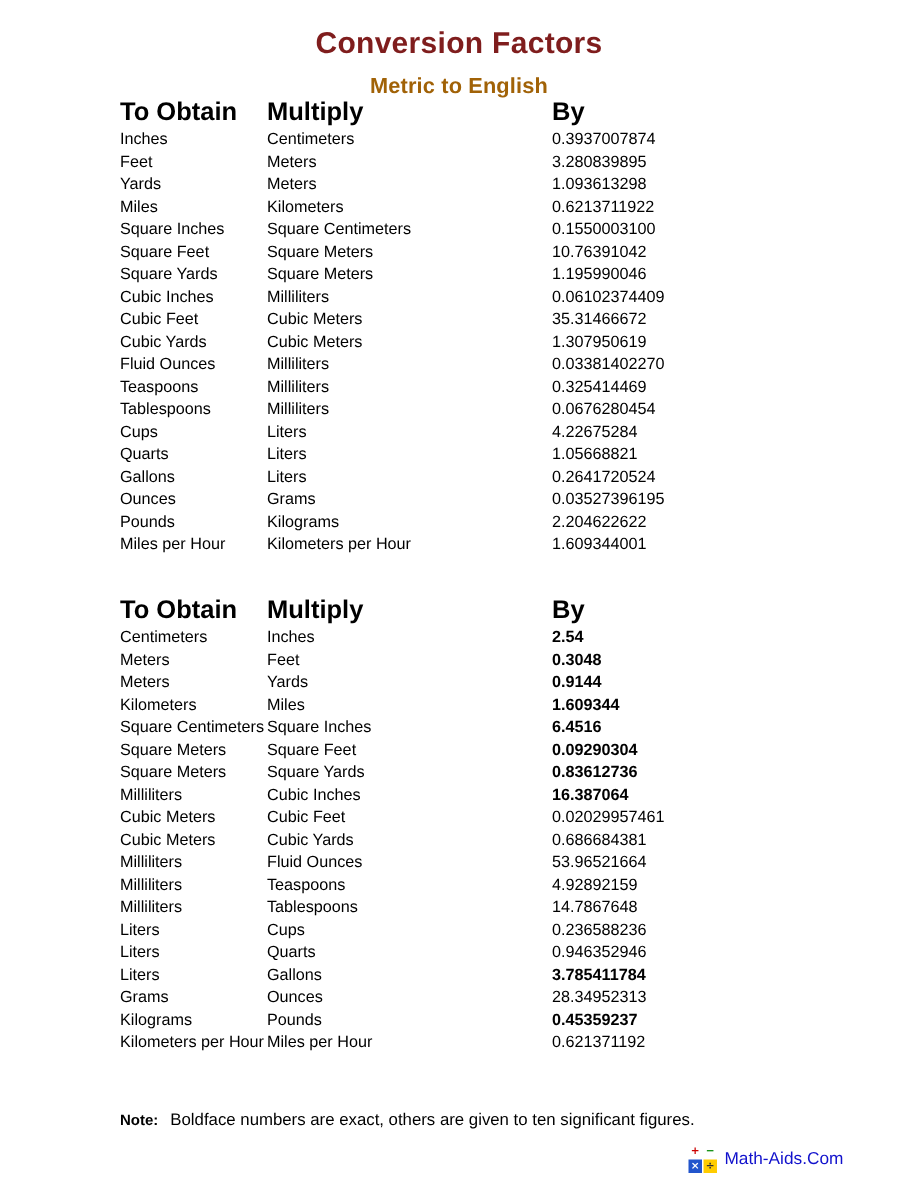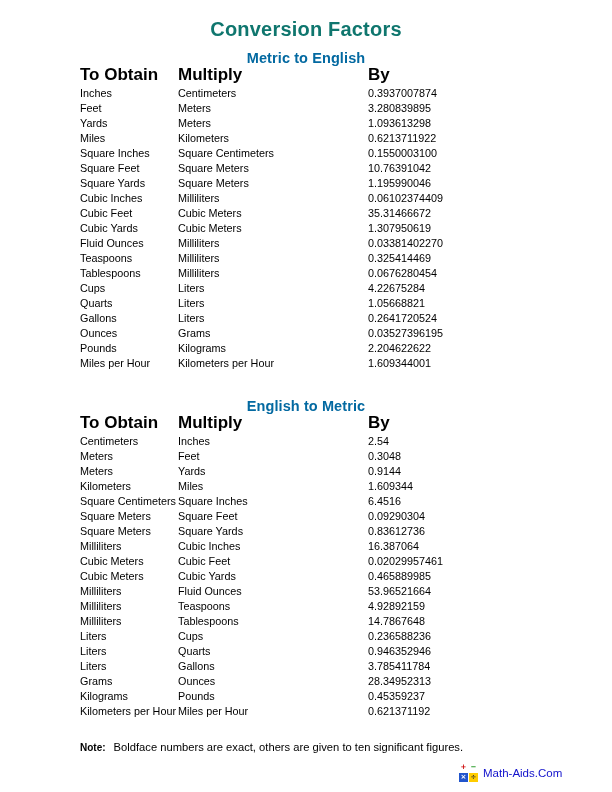--- a/index.html
+++ b/index.html
@@ -26,31 +26,31 @@
 
   
   .doc-title {
     position: absolute;
     left: 0;
     top: 18px;
     width: 612px;
     text-align: center;
     font-size: 20px;
     font-weight: bold;
-    color: #0f766e;
+    color: #7f1d1d;
     letter-spacing: 0.2px;
   }
 
   
   .section-heading {
     width: 612px;
     text-align: center;
     font-size: 14.5px;
     font-weight: bold;
-    color: #0369a1;
+    color: #a16207;
     letter-spacing: 0.1px;
   }
 
   
   .section {
     position: absolute;
     left: 0;
     width: 612px;
   }
 
@@ -85,21 +85,21 @@
     padding-bottom: 2px !important;
   }
   .conv-table thead th.col-by { padding-left: 0 !important; }
 
   
   .hdr-obtain { display: inline-block; }
   .hdr-mult   { display: inline-block; }
   .hdr-by     { display: inline-block; padding-left: 0; }
 
   .val { display: inline-block; min-width: 104px; }
-  .val.exact { font-weight: normal; }
+  .val.exact { font-weight: bold; }
 
   
   .x-mult { padding-left: 258px; box-sizing: border-box; }
   .x-by   { padding-left: 448px; box-sizing: border-box; }
   .x-by-hdr { padding-left: 478px; box-sizing: border-box; }
   .x-mult-hdr { padding-left: 258px; box-sizing: border-box; }
 
   
   .note-row {
     position: absolute;
@@ -267,21 +267,20 @@
           <tr>
             <td class="col-obtain">Miles per Hour</td>
             <td class="col-mult x-mult">Kilometers per Hour</td>
             <td class="col-by x-by"><span class="val">1.609344001</span></td>
           </tr>
         </tbody>
     </table>
   </div>
 
   <div class="section" id="section-1" style="top:398px;">
-    <div class="section-heading">English to Metric</div>
     <table class="conv-table">
       <thead>
         <tr>
           <th class="col-obtain"><span class="hdr-obtain">To Obtain</span></th>
           <th class="col-mult x-mult-hdr"><span class="hdr-mult">Multiply</span></th>
           <th class="col-by x-by-hdr"><span class="hdr-by">By</span></th>
         </tr>
       </thead>
       <tbody id="body-1">
           <tr>
@@ -325,21 +324,21 @@
             <td class="col-by x-by"><span class="val exact">16.387064</span></td>
           </tr>
           <tr>
             <td class="col-obtain">Cubic Meters</td>
             <td class="col-mult x-mult">Cubic Feet</td>
             <td class="col-by x-by"><span class="val">0.02029957461</span></td>
           </tr>
           <tr>
             <td class="col-obtain">Cubic Meters</td>
             <td class="col-mult x-mult">Cubic Yards</td>
-            <td class="col-by x-by"><span class="val">0.465889985</span></td>
+            <td class="col-by x-by"><span class="val">0.686684381</span></td>
           </tr>
           <tr>
             <td class="col-obtain">Milliliters</td>
             <td class="col-mult x-mult">Fluid Ounces</td>
             <td class="col-by x-by"><span class="val">53.96521664</span></td>
           </tr>
           <tr>
             <td class="col-obtain">Milliliters</td>
             <td class="col-mult x-mult">Teaspoons</td>
             <td class="col-by x-by"><span class="val">4.92892159</span></td>

